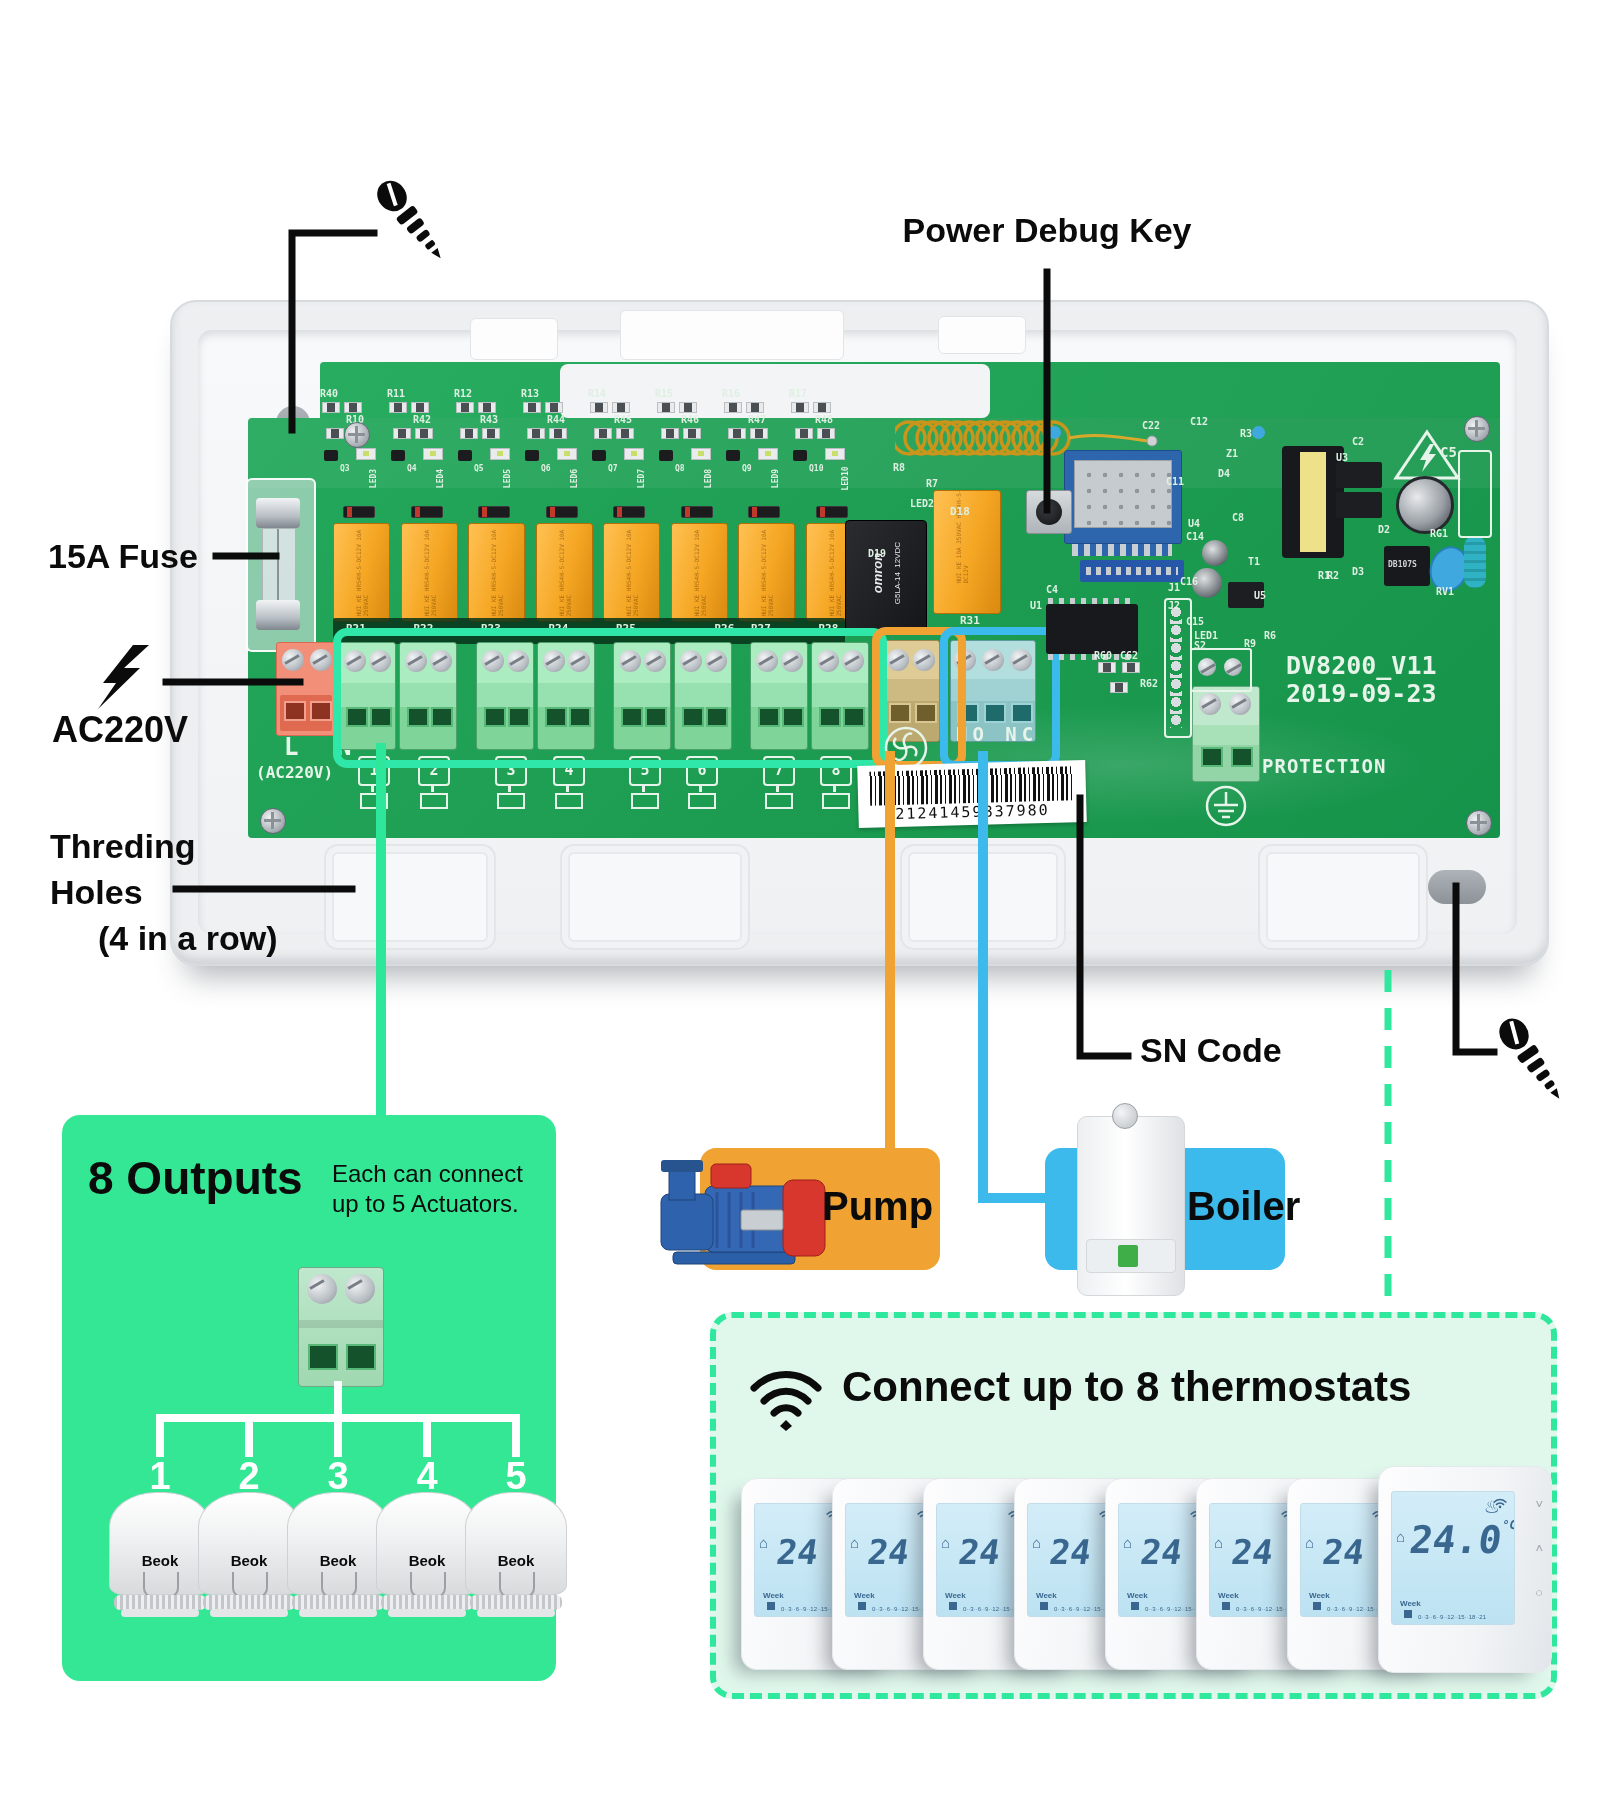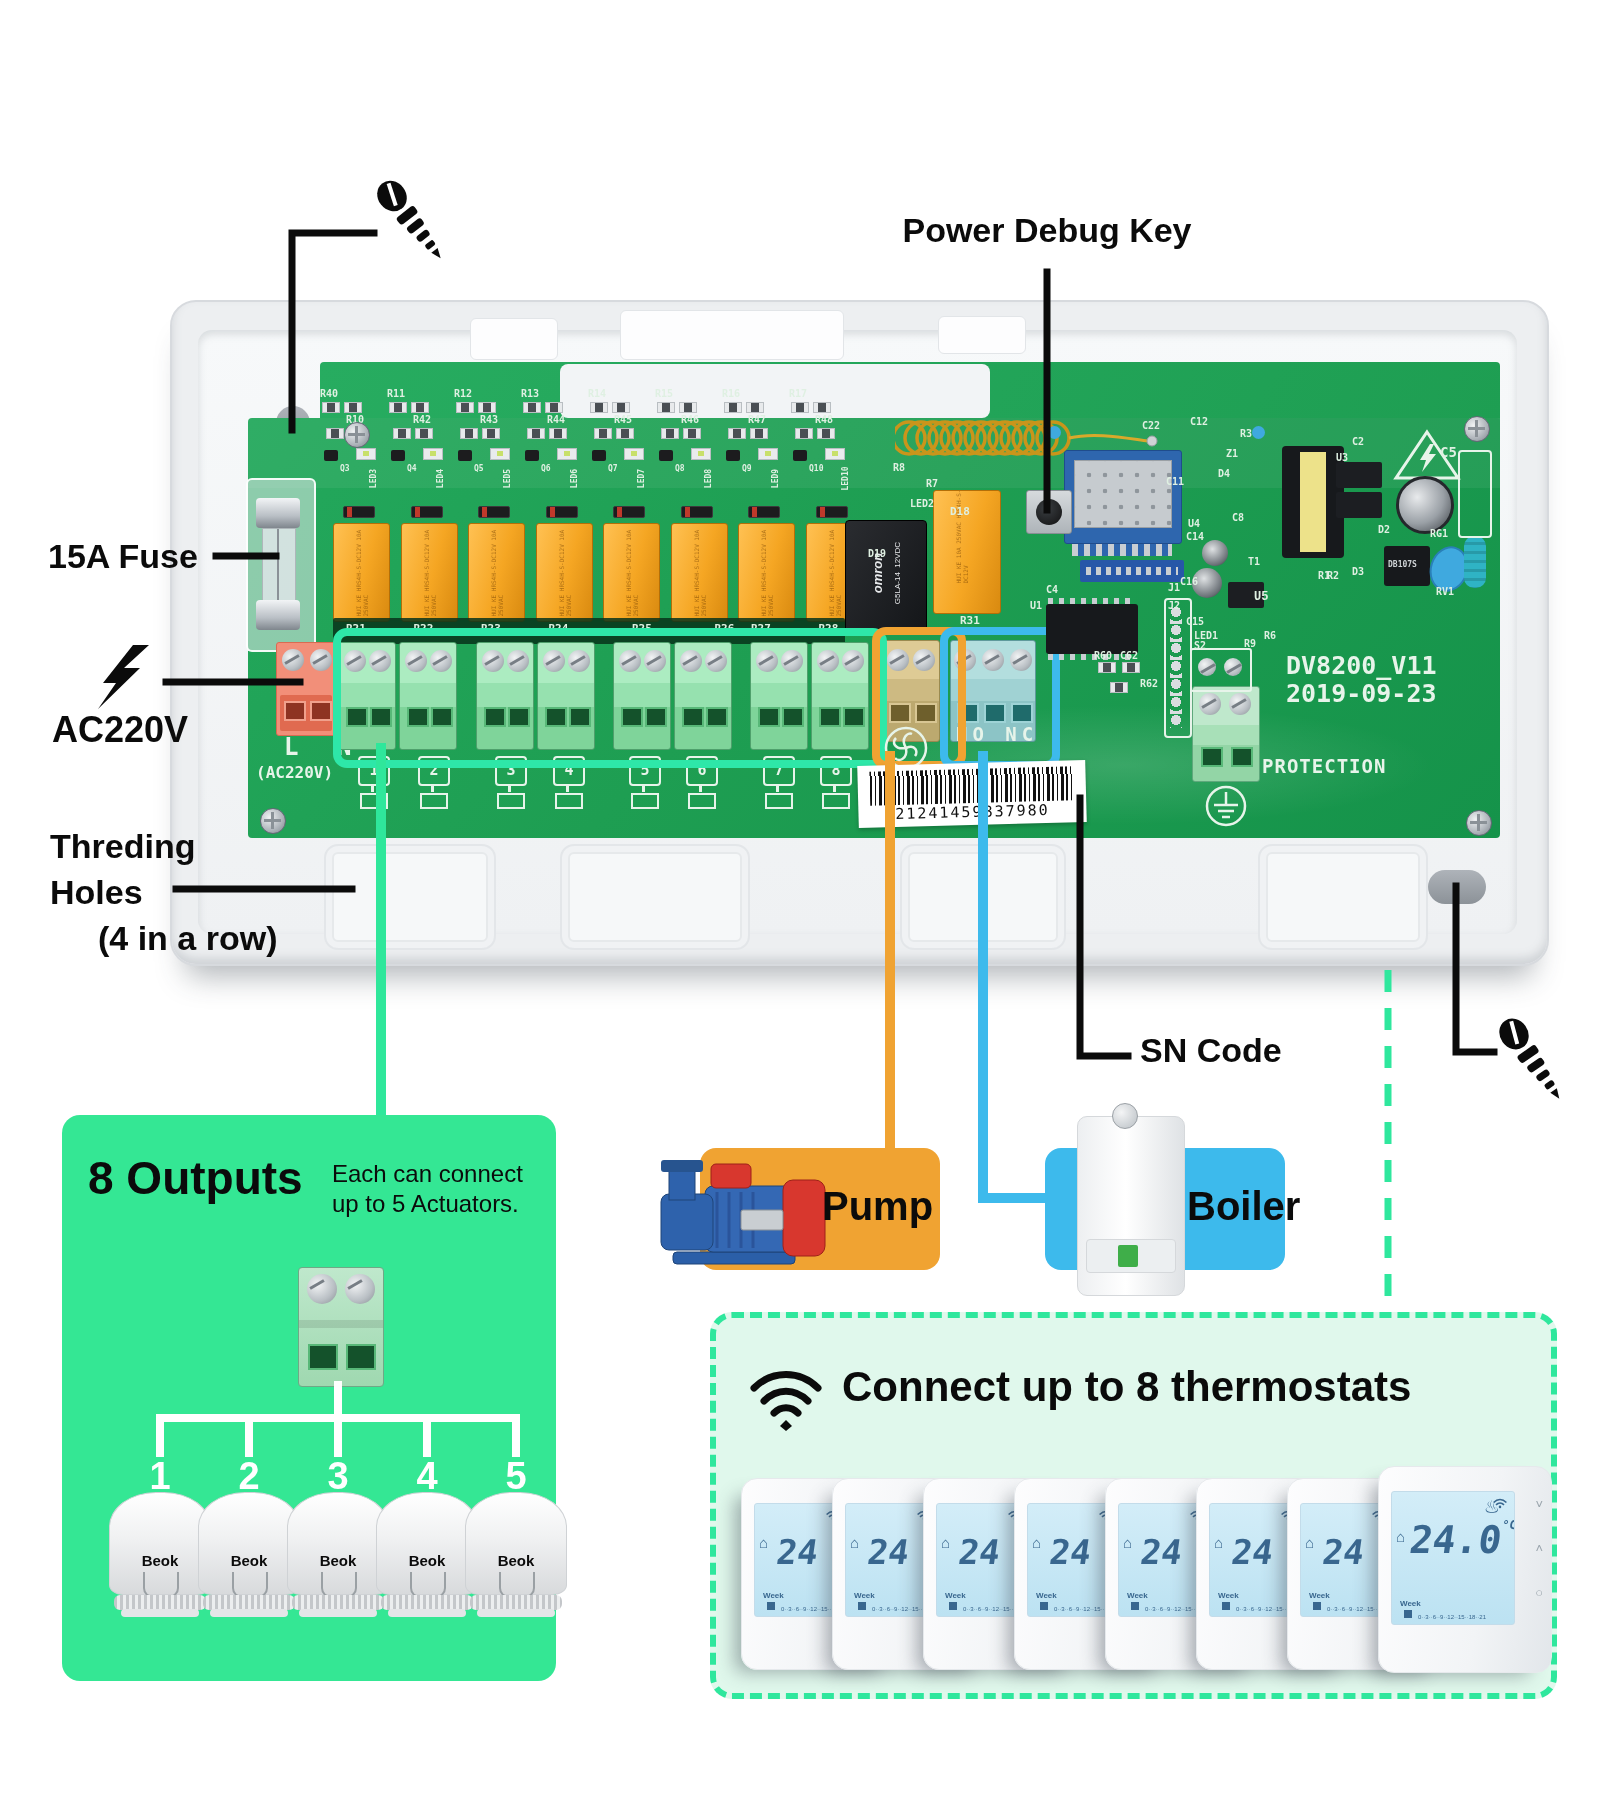--- a/index.html
+++ b/index.html
@@ -242,21 +242,21 @@
         </div>
         <div class="diode" style="position: absolute; left: 815.5px; top: 506px; width: 30px; height: 10px;"></div>
       </div>
 
     <div class="abs" style="left:333px;top:618px;width:512px;height:26px;background:rgba(7,51,26,.85);border-radius:2px;"></div>
     <div id="slotlabels">
         <div class="clabel" style="position: absolute; left: 346px; top: 622px; font-size: 11px;">R21</div>
         <div class="clabel" style="position: absolute; left: 413.5px; top: 622px; font-size: 11px;">R22</div>
         <div class="clabel" style="position: absolute; left: 481px; top: 622px; font-size: 11px;">R23</div>
         <div class="clabel" style="position: absolute; left: 548.5px; top: 622px; font-size: 11px;">R24</div>
-        <div class="clabel" style="position: absolute; left: 616px; top: 622px; font-size: 11px; margin-left: 16px;">R25</div>
+        <div class="clabel" style="position: absolute; left: 616px; top: 622px; font-size: 11px;">R25</div>
         <div class="clabel" style="position: absolute; left: 683.5px; top: 622px; font-size: 11px; margin-left: 31px;">R26</div>
         <div class="clabel" style="position: absolute; left: 751px; top: 622px; font-size: 11px;">R27</div>
         <div class="clabel" style="position: absolute; left: 818.5px; top: 622px; font-size: 11px;">R28</div>
         <div class="clabel" style="position: absolute; left: 906px; top: 614px; font-size: 11px;">R30</div>
         <div class="clabel" style="position: absolute; left: 960px; top: 614px; font-size: 11px;">R31</div>
       </div>
 
     <div class="abs" style="left:845px;top:520px;width:80px;height:112px;background:linear-gradient(120deg,#2A2C30,#141619);border-radius:4px;border:1px solid #000;">
       <div class="abs" style="left:-16px;top:34px;width:112px;transform:rotate(-90deg);text-align:center;color:#E8EAEC;">
         <span style="font-style:italic;font-weight:bold;font-size:13px;">omron</span><br>
@@ -516,21 +516,21 @@
         <div class="clabel" style="position: absolute; left: 1046px; top: 584px; font-size: 10px;">C4</div>
         <div class="clabel" style="position: absolute; left: 1168px; top: 582px; font-size: 10px;">J1</div>
         <div class="clabel" style="position: absolute; left: 1168px; top: 600px; font-size: 10px;">J2</div>
         <div class="clabel" style="position: absolute; left: 1094px; top: 650px; font-size: 10px;">R60</div>
         <div class="clabel" style="position: absolute; left: 1120px; top: 650px; font-size: 10px;">C62</div>
         <div class="clabel" style="position: absolute; left: 1140px; top: 678px; font-size: 10px;">R62</div>
         <div class="clabel" style="position: absolute; left: 1194px; top: 640px; font-size: 10px;">S2</div>
         <div class="clabel" style="position: absolute; left: 1180px; top: 576px; font-size: 10px;">C16</div>
         <div class="clabel" style="position: absolute; left: 1186px; top: 616px; font-size: 10px;">C15</div>
         <div class="clabel" style="position: absolute; left: 1194px; top: 630px; font-size: 10px;">LED1</div>
-        <div class="clabel" style="position: absolute; left: 1254px; top: 590px; font-size: 12px; font-family: Liberation Mono, monospace;">U5</div>
+        <div class="clabel" style="position: absolute; left: 1254px; top: 590px; font-size: 10px;">U5</div>
         <div class="clabel" style="position: absolute; left: 1244px; top: 638px; font-size: 10px;">R9</div>
         <div class="clabel" style="position: absolute; left: 1264px; top: 630px; font-size: 10px;">R6</div>
         <div class="clabel" style="position: absolute; left: 1188px; top: 518px; font-size: 10px;">U4</div>
         <div class="clabel" style="position: absolute; left: 1186px; top: 531px; font-size: 10px;">C14</div>
         <div class="clabel" style="position: absolute; left: 1232px; top: 512px; font-size: 10px;">C8</div>
         <div class="clabel" style="position: absolute; left: 893px; top: 462px; font-size: 10px;">R8</div>
         <div class="clabel" style="position: absolute; left: 926px; top: 478px; font-size: 10px;">R7</div>
         <div class="clabel" style="position: absolute; left: 910px; top: 498px; font-size: 10px;">LED2</div>
         <div class="clabel" style="position: absolute; left: 950px; top: 505px; font-size: 11px;">D18</div>
         <div class="clabel" style="position: absolute; left: 868px; top: 548px; font-size: 10px;">D19</div>

